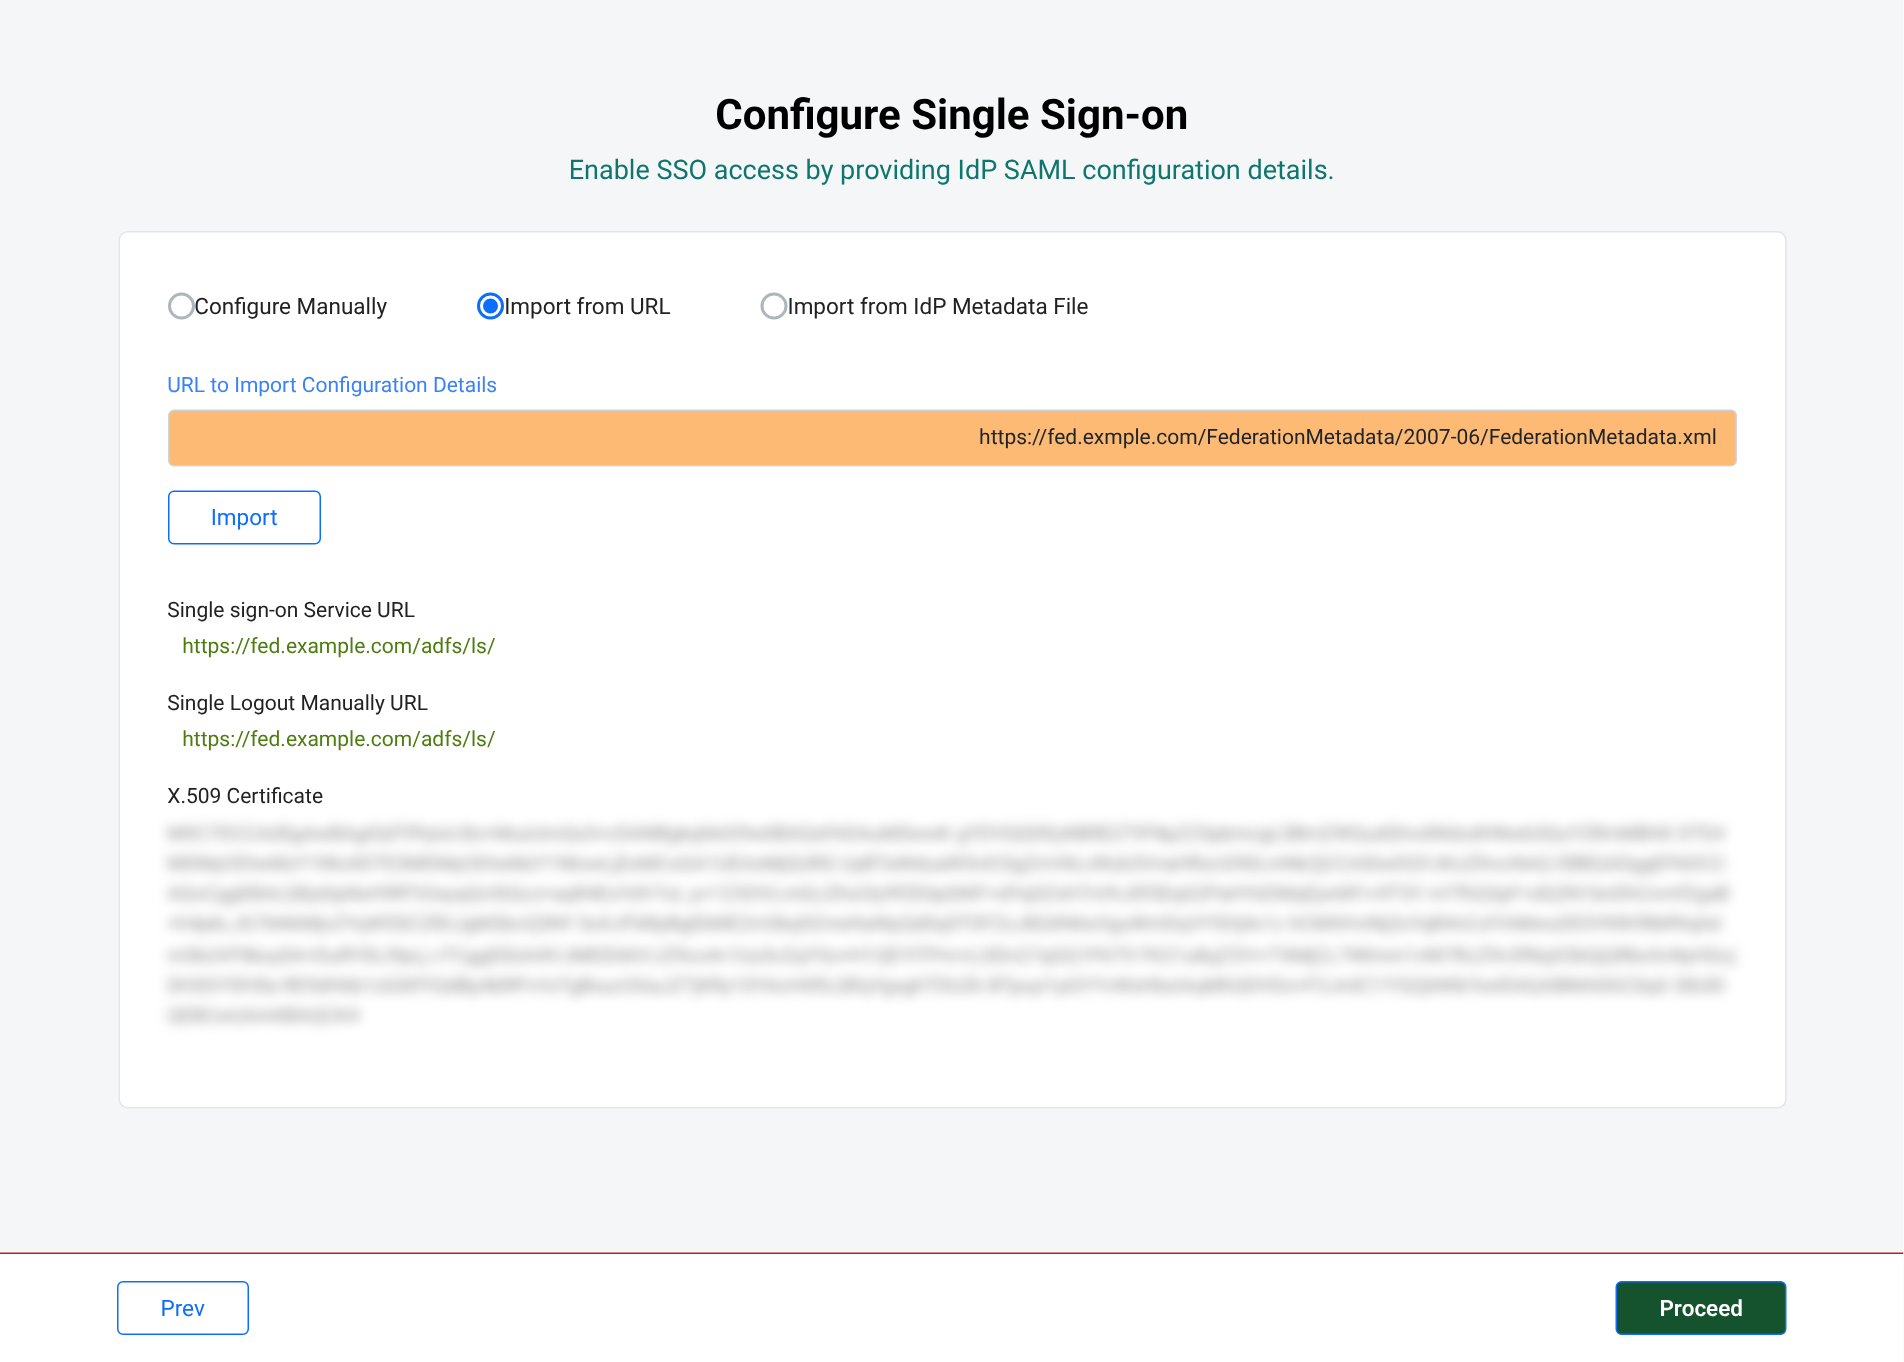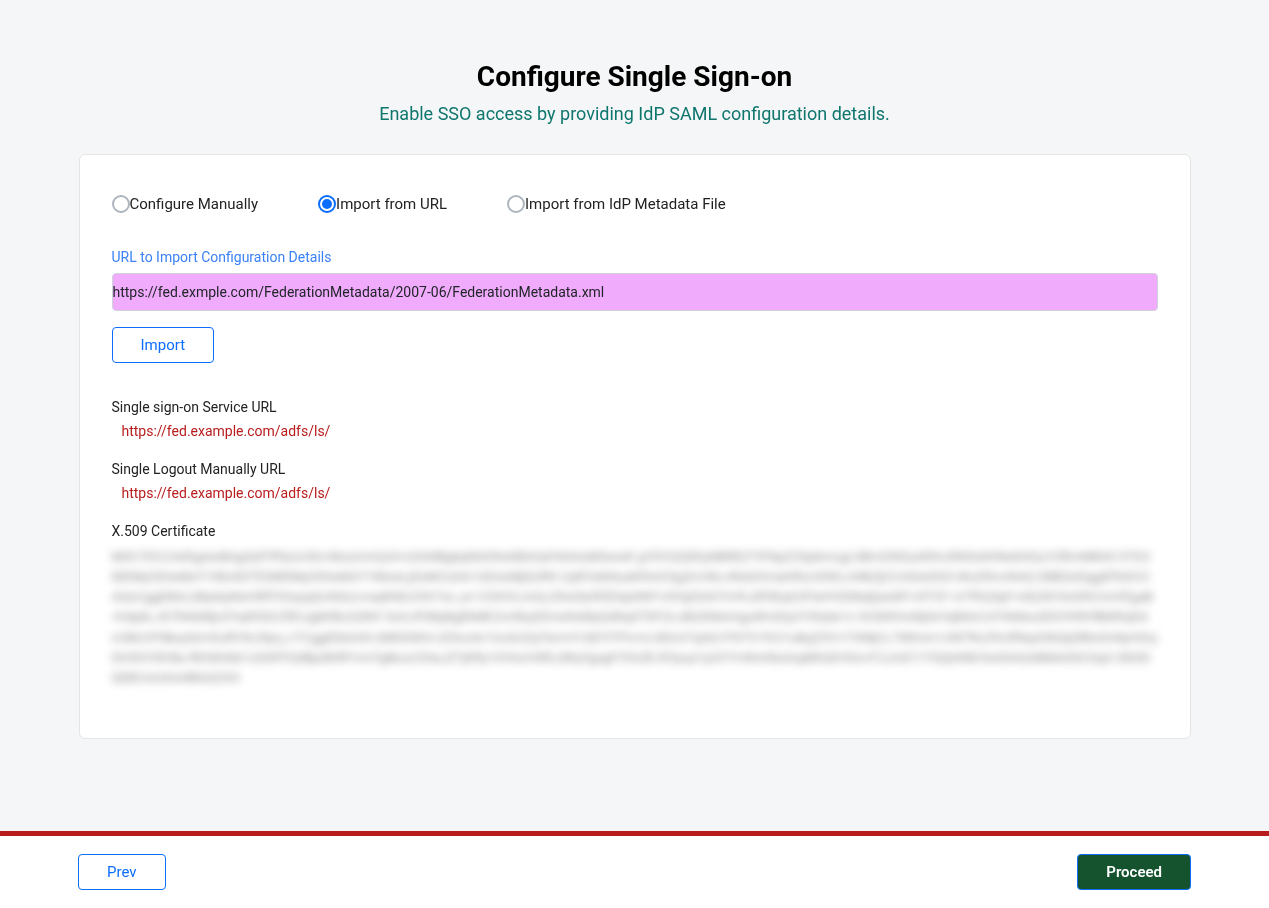--- a/index.html
+++ b/index.html
@@ -71,27 +71,28 @@
       border-radius: 50%;
       background: #0d6efd;
     }
     .field-label {
       font-size: 14px;
       color: #3b82f6;
       margin-bottom: 8px;
     }
     .text-input {
       width: 100%;
-      padding: 10px 0;
+      padding: 10px 12px;
       font-size: 14px;
       border: 1px solid #ced4da;
       border-radius: 4px;
       color: #212529;
-      background: #f0abfc;
+      background: #fdba74;
       font-family: inherit;
+      text-align: right;
     }
     .btn {
       display: inline-block;
       padding: 8px 28px;
       font-size: 15px;
       border-radius: 4px;
       cursor: pointer;
       text-align: left;
       font-family: inherit;
     }
@@ -113,39 +114,39 @@
     .readonly-group {
       margin-bottom: 22px;
     }
     .readonly-label {
       font-size: 14px;
       color: #222;
       margin-bottom: 8px;
     }
     .readonly-value {
       font-size: 14px;
-      color: #b91c1c;
+      color: #4d7c0f;
       padding-left: 10px;
     }
     .cert-blurred {
       font-size: 13px;
       color: #888;
       filter: blur(4px);
       line-height: 1.55;
       word-break: break-all;
       user-select: none;
       margin-top: 6px;
     }
     .footer-bar {
       position: absolute;
       left: 0;
       right: 0;
       bottom: 0;
       background: #fff;
-      border-top: 5px solid #b91c1c;
+      border-top: 1px solid #b91c1c;
       padding: 18px 78px;
       display: flex;
       justify-content: space-between;
       align-items: center;
     }
   </style>
 </head>
 <body>
 
 <div class="page-container">

